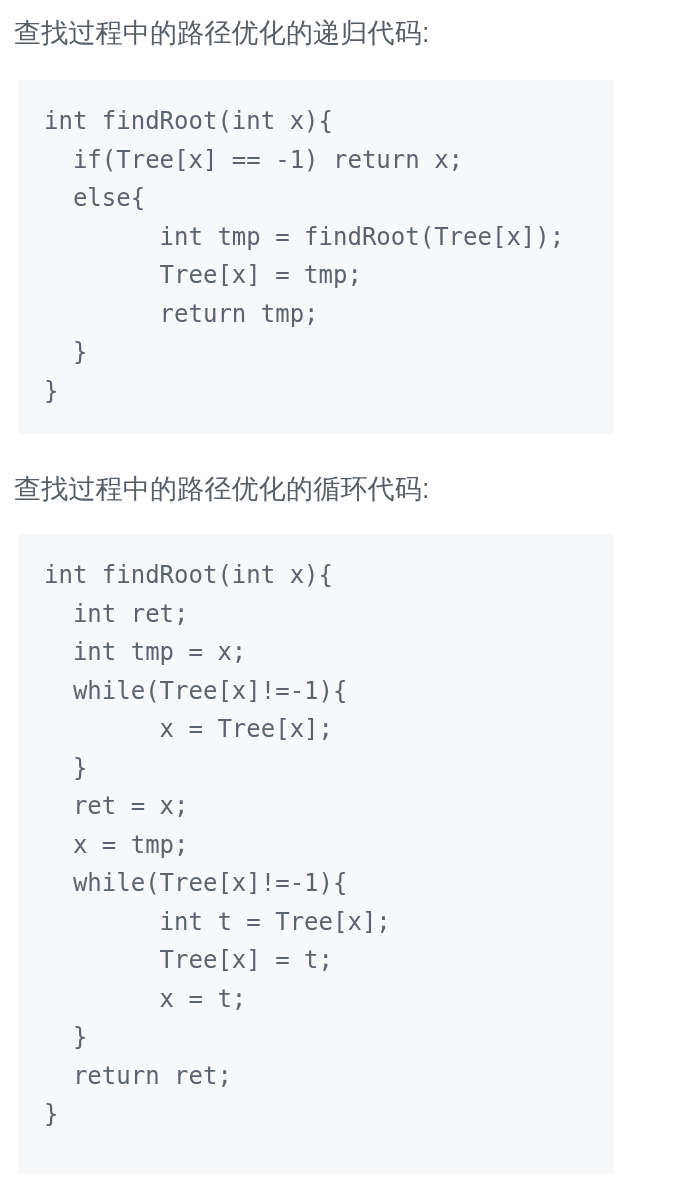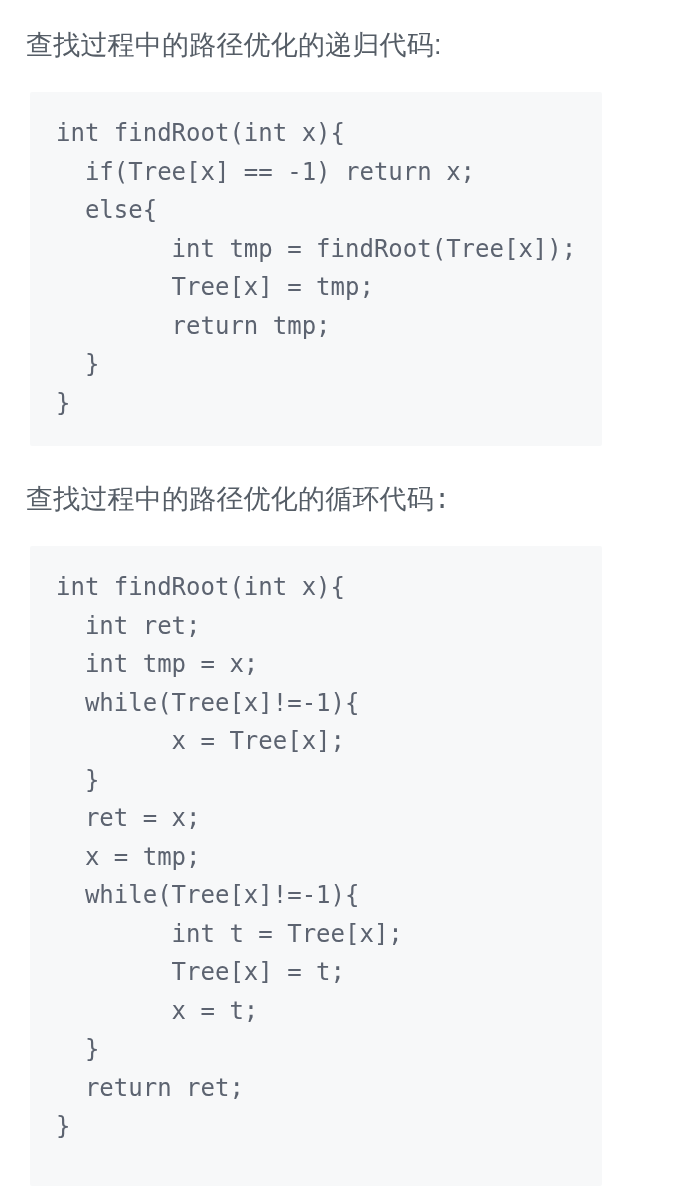--- a/index.html
+++ b/index.html
@@ -12,42 +12,41 @@
     width: 674px;
     height: 1196px;
     overflow: hidden;
     font-family: "Liberation Sans", "DejaVu Sans", sans-serif;
     -webkit-font-smoothing: antialiased;
   }
 
   .page {
     width: 614px;
     box-sizing: border-box;
-    padding: 12px;
+    padding: 0;
   }
 
   .section-heading {
     color: #555d66;
     font-family: "Liberation Sans", "DejaVu Sans", sans-serif;
     font-size: 27px;
     line-height: 34px;
     font-weight: 400;
     letter-spacing: 0.2px;
     margin: 0;
     padding: 0 14px;
     white-space: nowrap;
   }
 
   .heading-1 {
     padding-top: 16px;
   }
 
   .heading-2 {
     padding-top: 16px;
-    font-family: Liberation Mono, monospace;
   }
 
   .code-block {
     background: #f7f8f9;
     border: 0;
     border-radius: 2px;
     margin: 0 0 0 18px;
     padding: 22px 0 22px 26px;
     overflow: hidden;
   }

